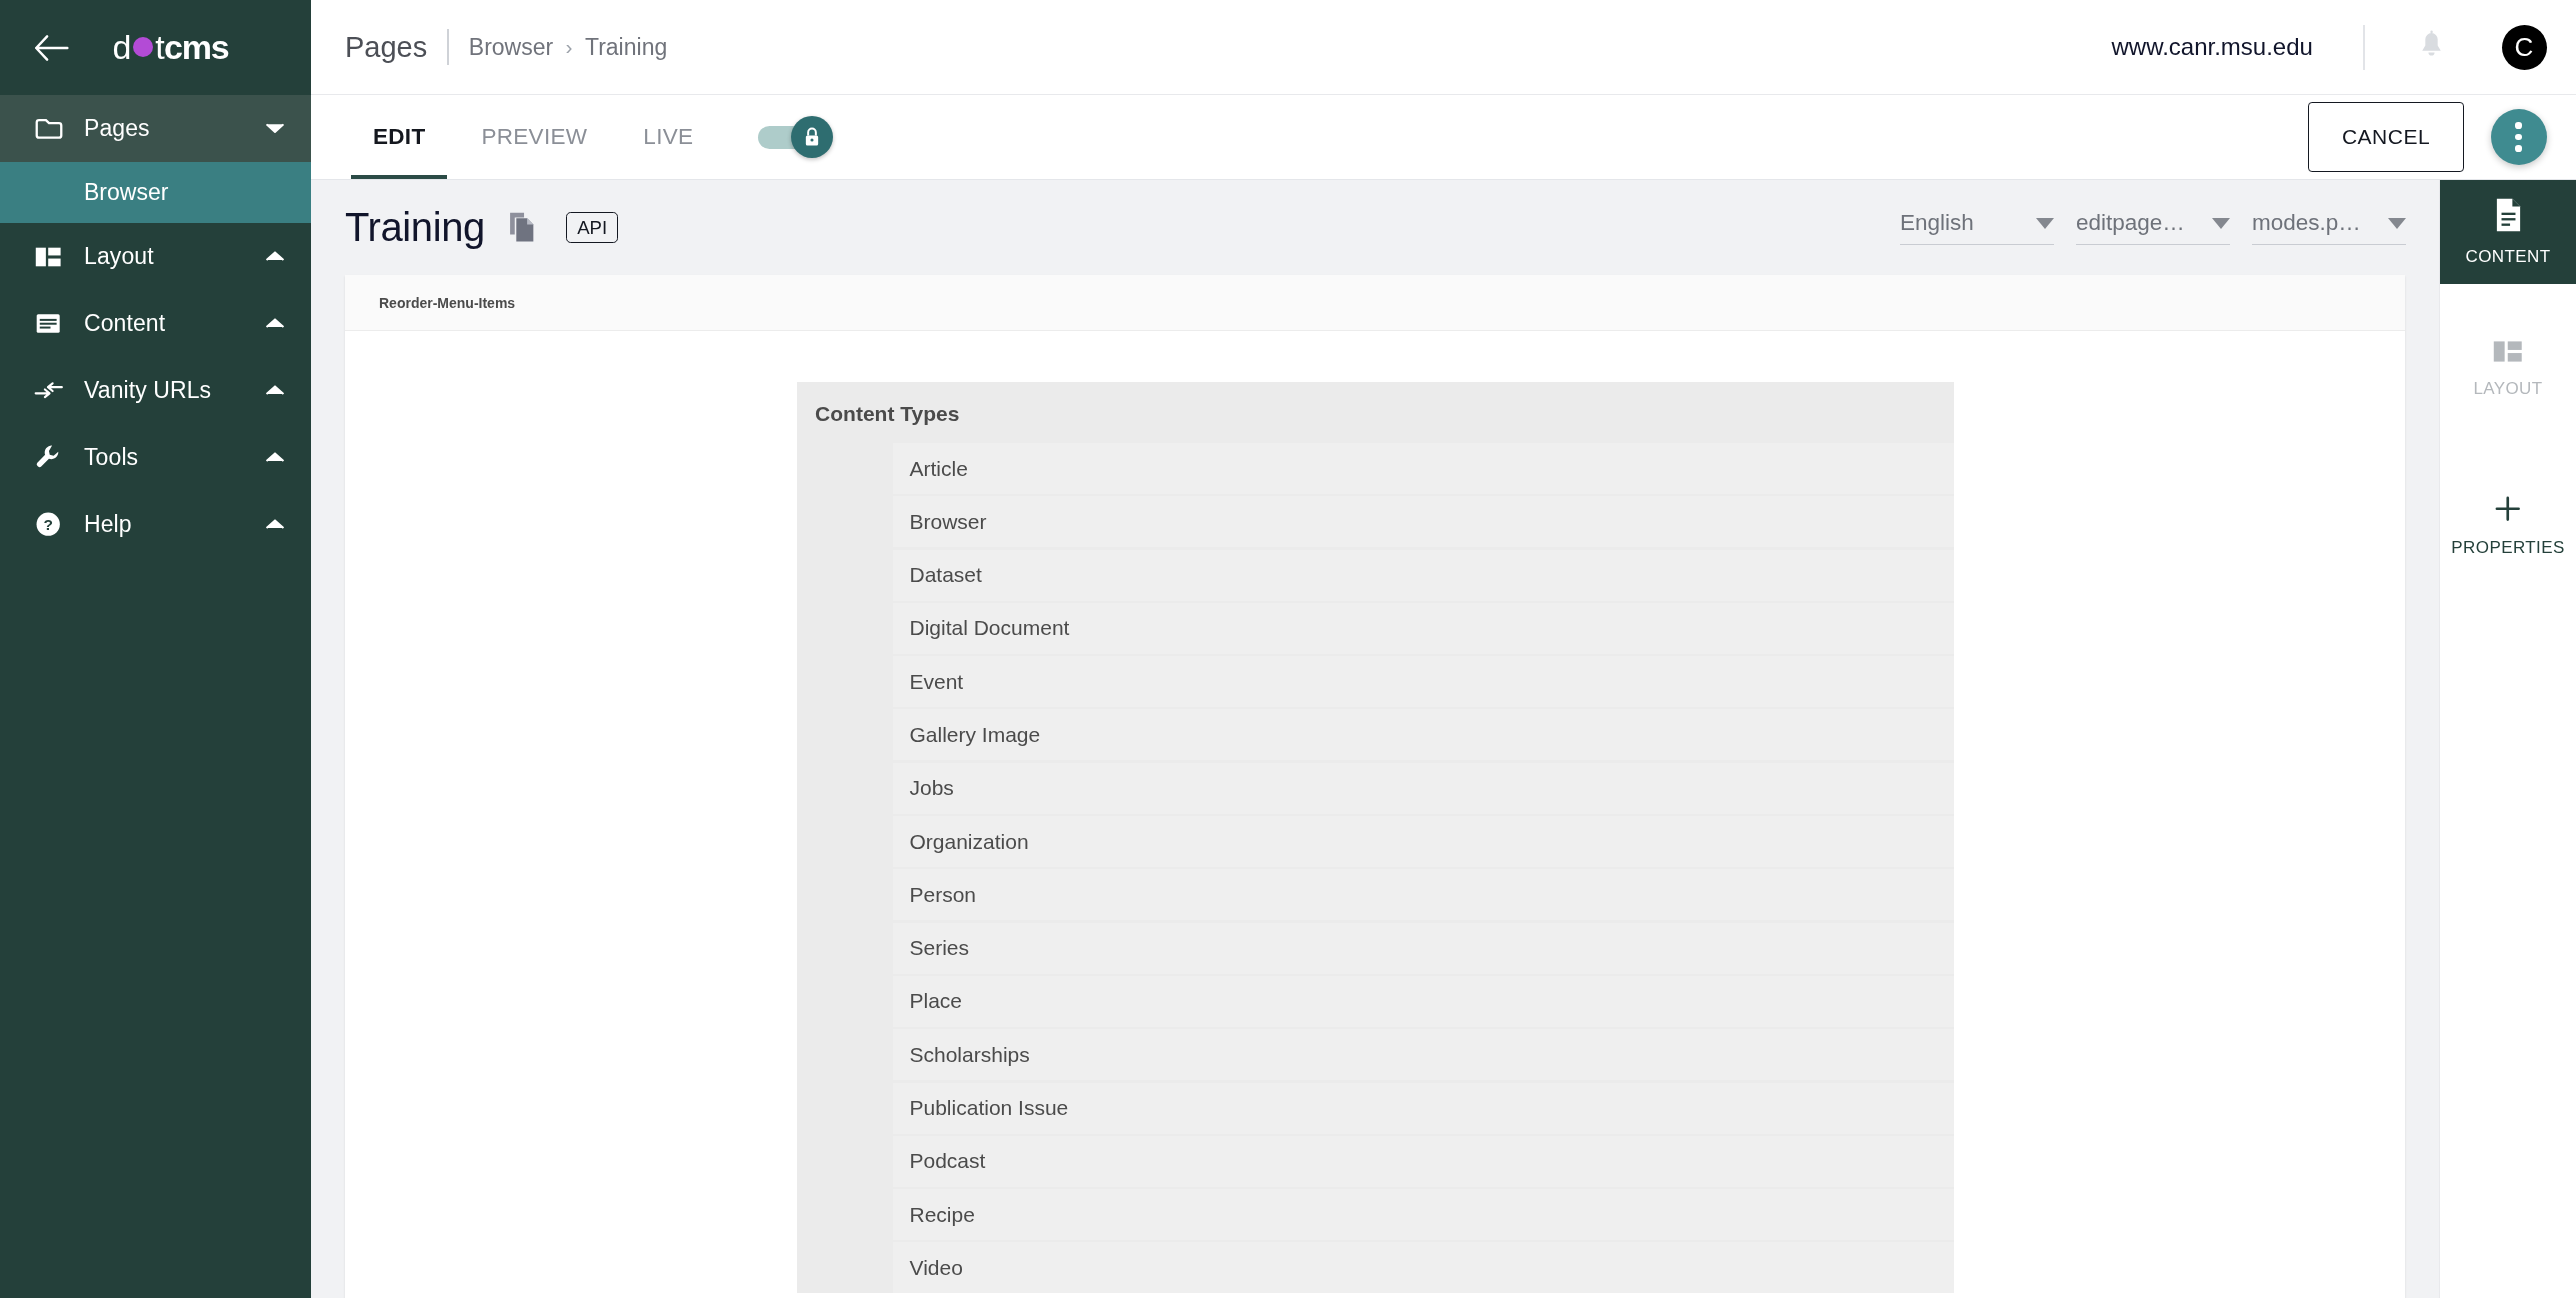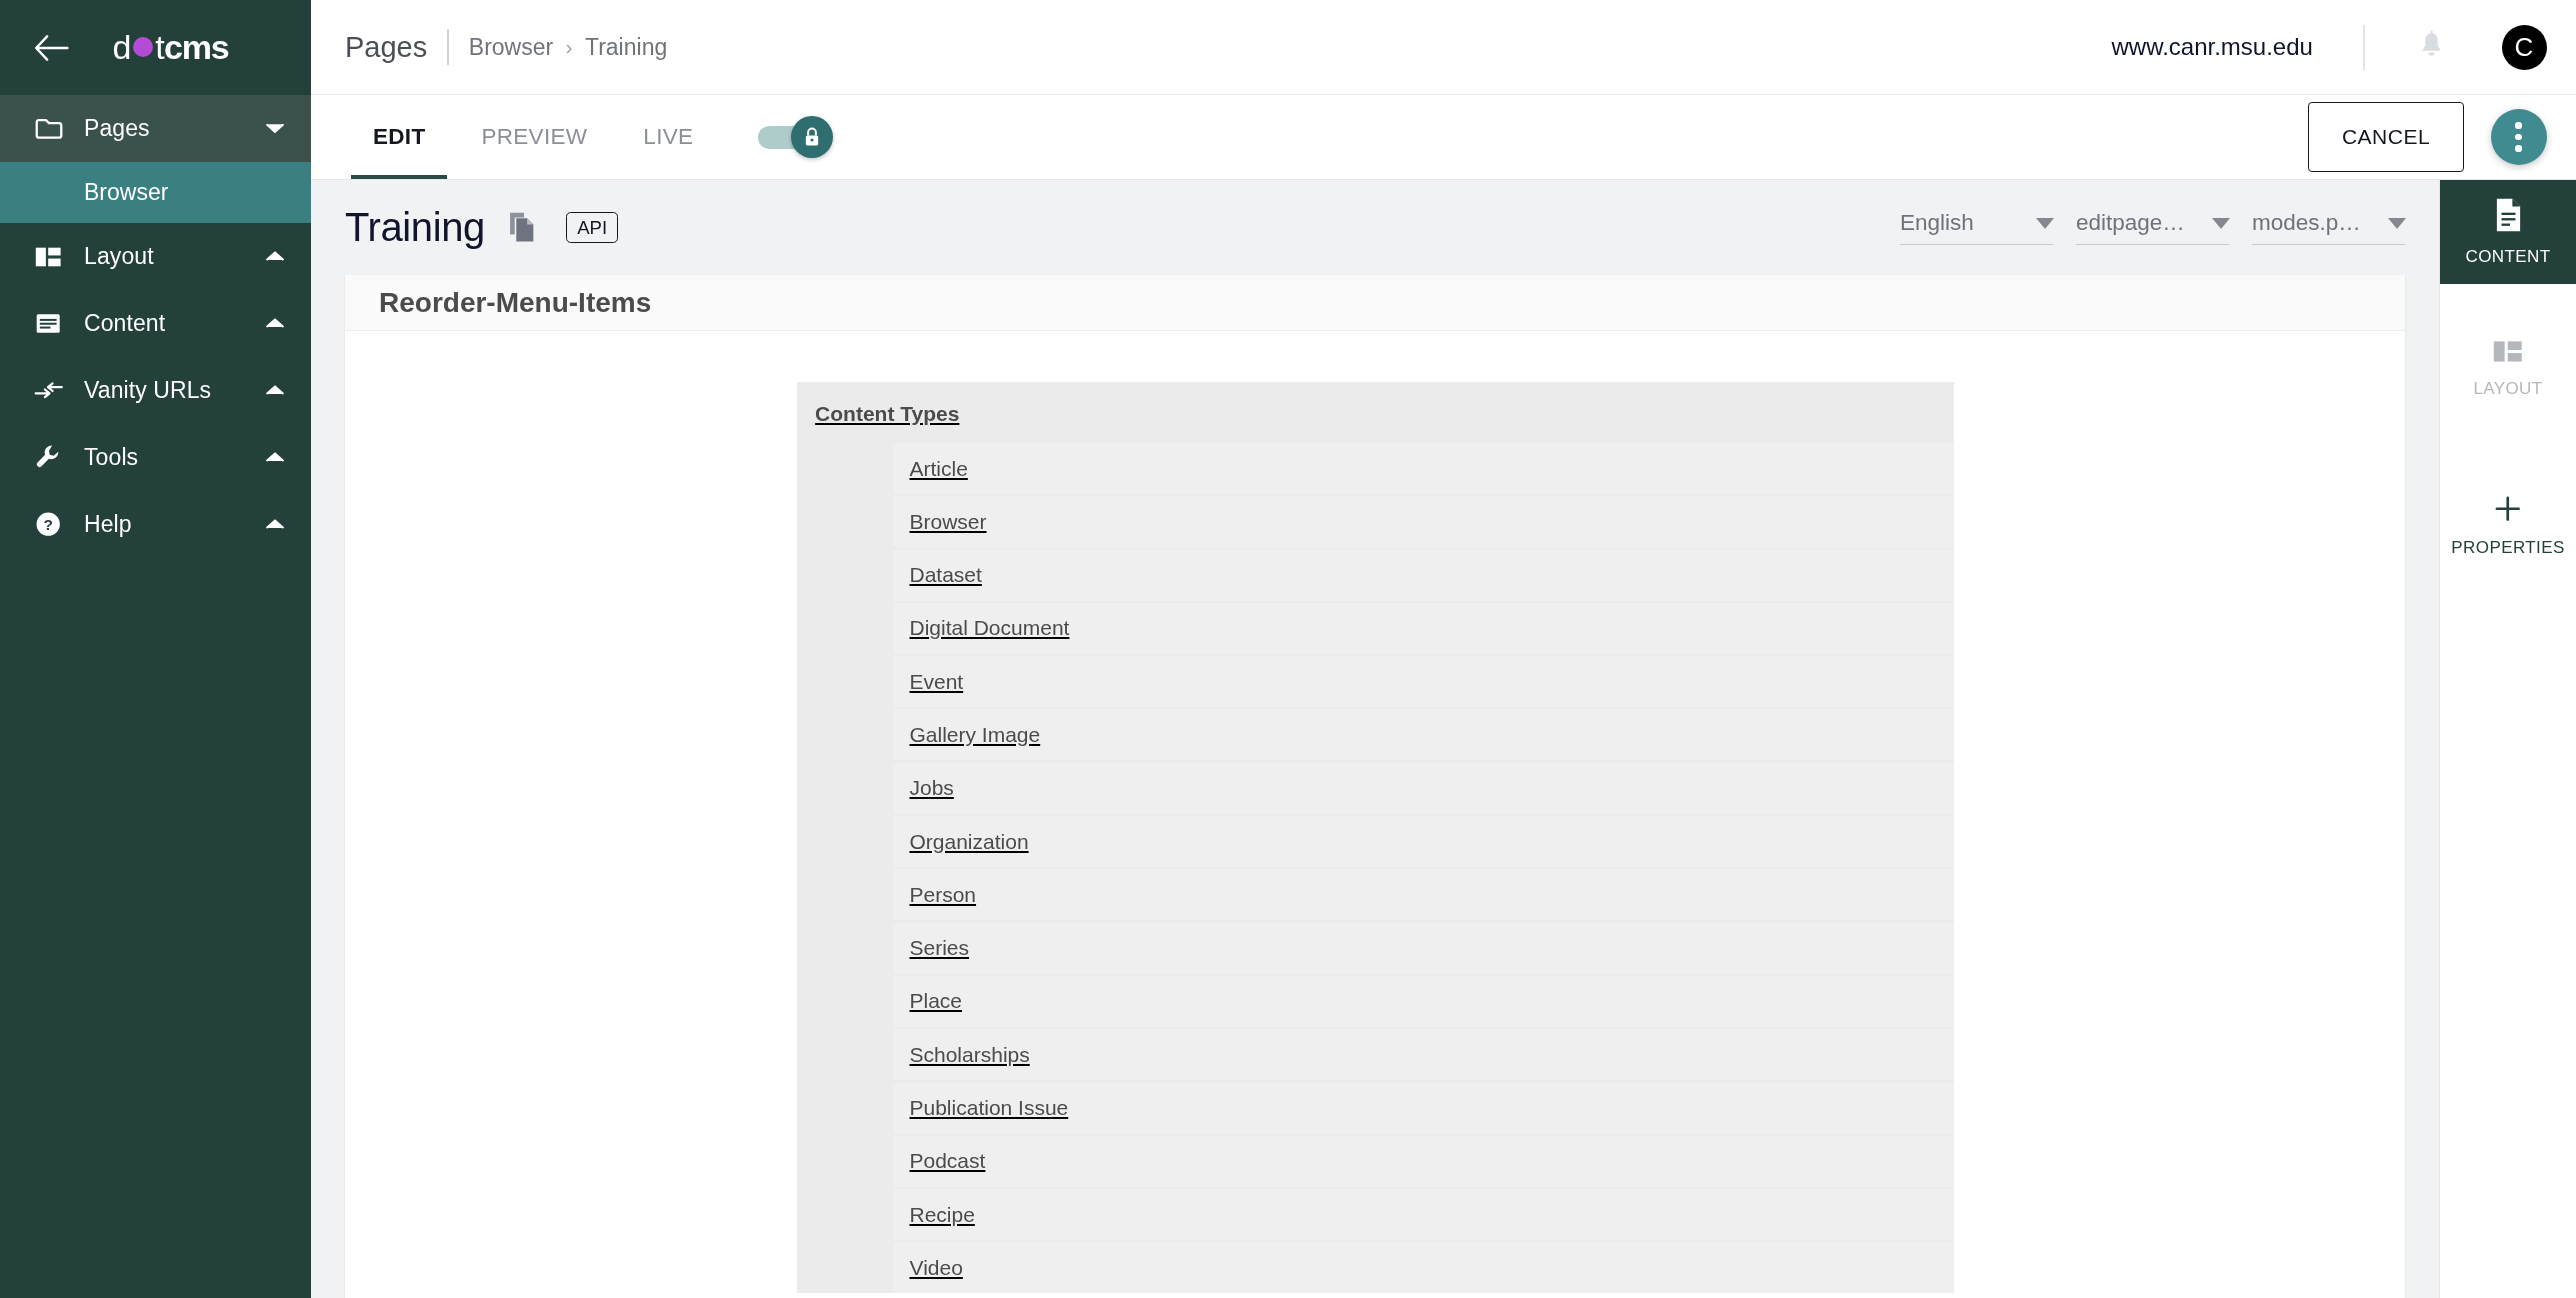--- a/index.html
+++ b/index.html
@@ -147,23 +147,23 @@
 
   
   .canvas-wrap { flex: 1; padding: 0 34px 0 34px; min-height: 0; }
   .canvas {
     background: #ffffff; height: 100%; overflow: hidden;
     box-shadow: 0 0.8px 2.3px rgba(0,0,0,.10);
   }
   .canvas-header {
     height: 56px; background: #fafafa; border-bottom: 0.8px solid #ececec;
     display: flex; align-items: center; padding-left: 34px;
-    font-size: 28px; color: #4b4b4b; font-weight: 700;
-  }
-  .canvas-body { background: #ffffff; padding-top: 51px; text-decoration: underline; }
+    font-size: 14px; color: #4b4b4b; font-weight: 700;
+  }
+  .canvas-body { background: #ffffff; padding-top: 51px; }
 
   .container-box {
     margin: 0 auto; width: 1157px; background: #ebebeb;
     padding: 0 0 0 0;
   }
   .group-head {
     font-size: 21px; font-weight: 700; color: #4b4b4b;
     padding: 20px 0 17px 18.6px;
   }
   .items { padding-left: 96px; }

